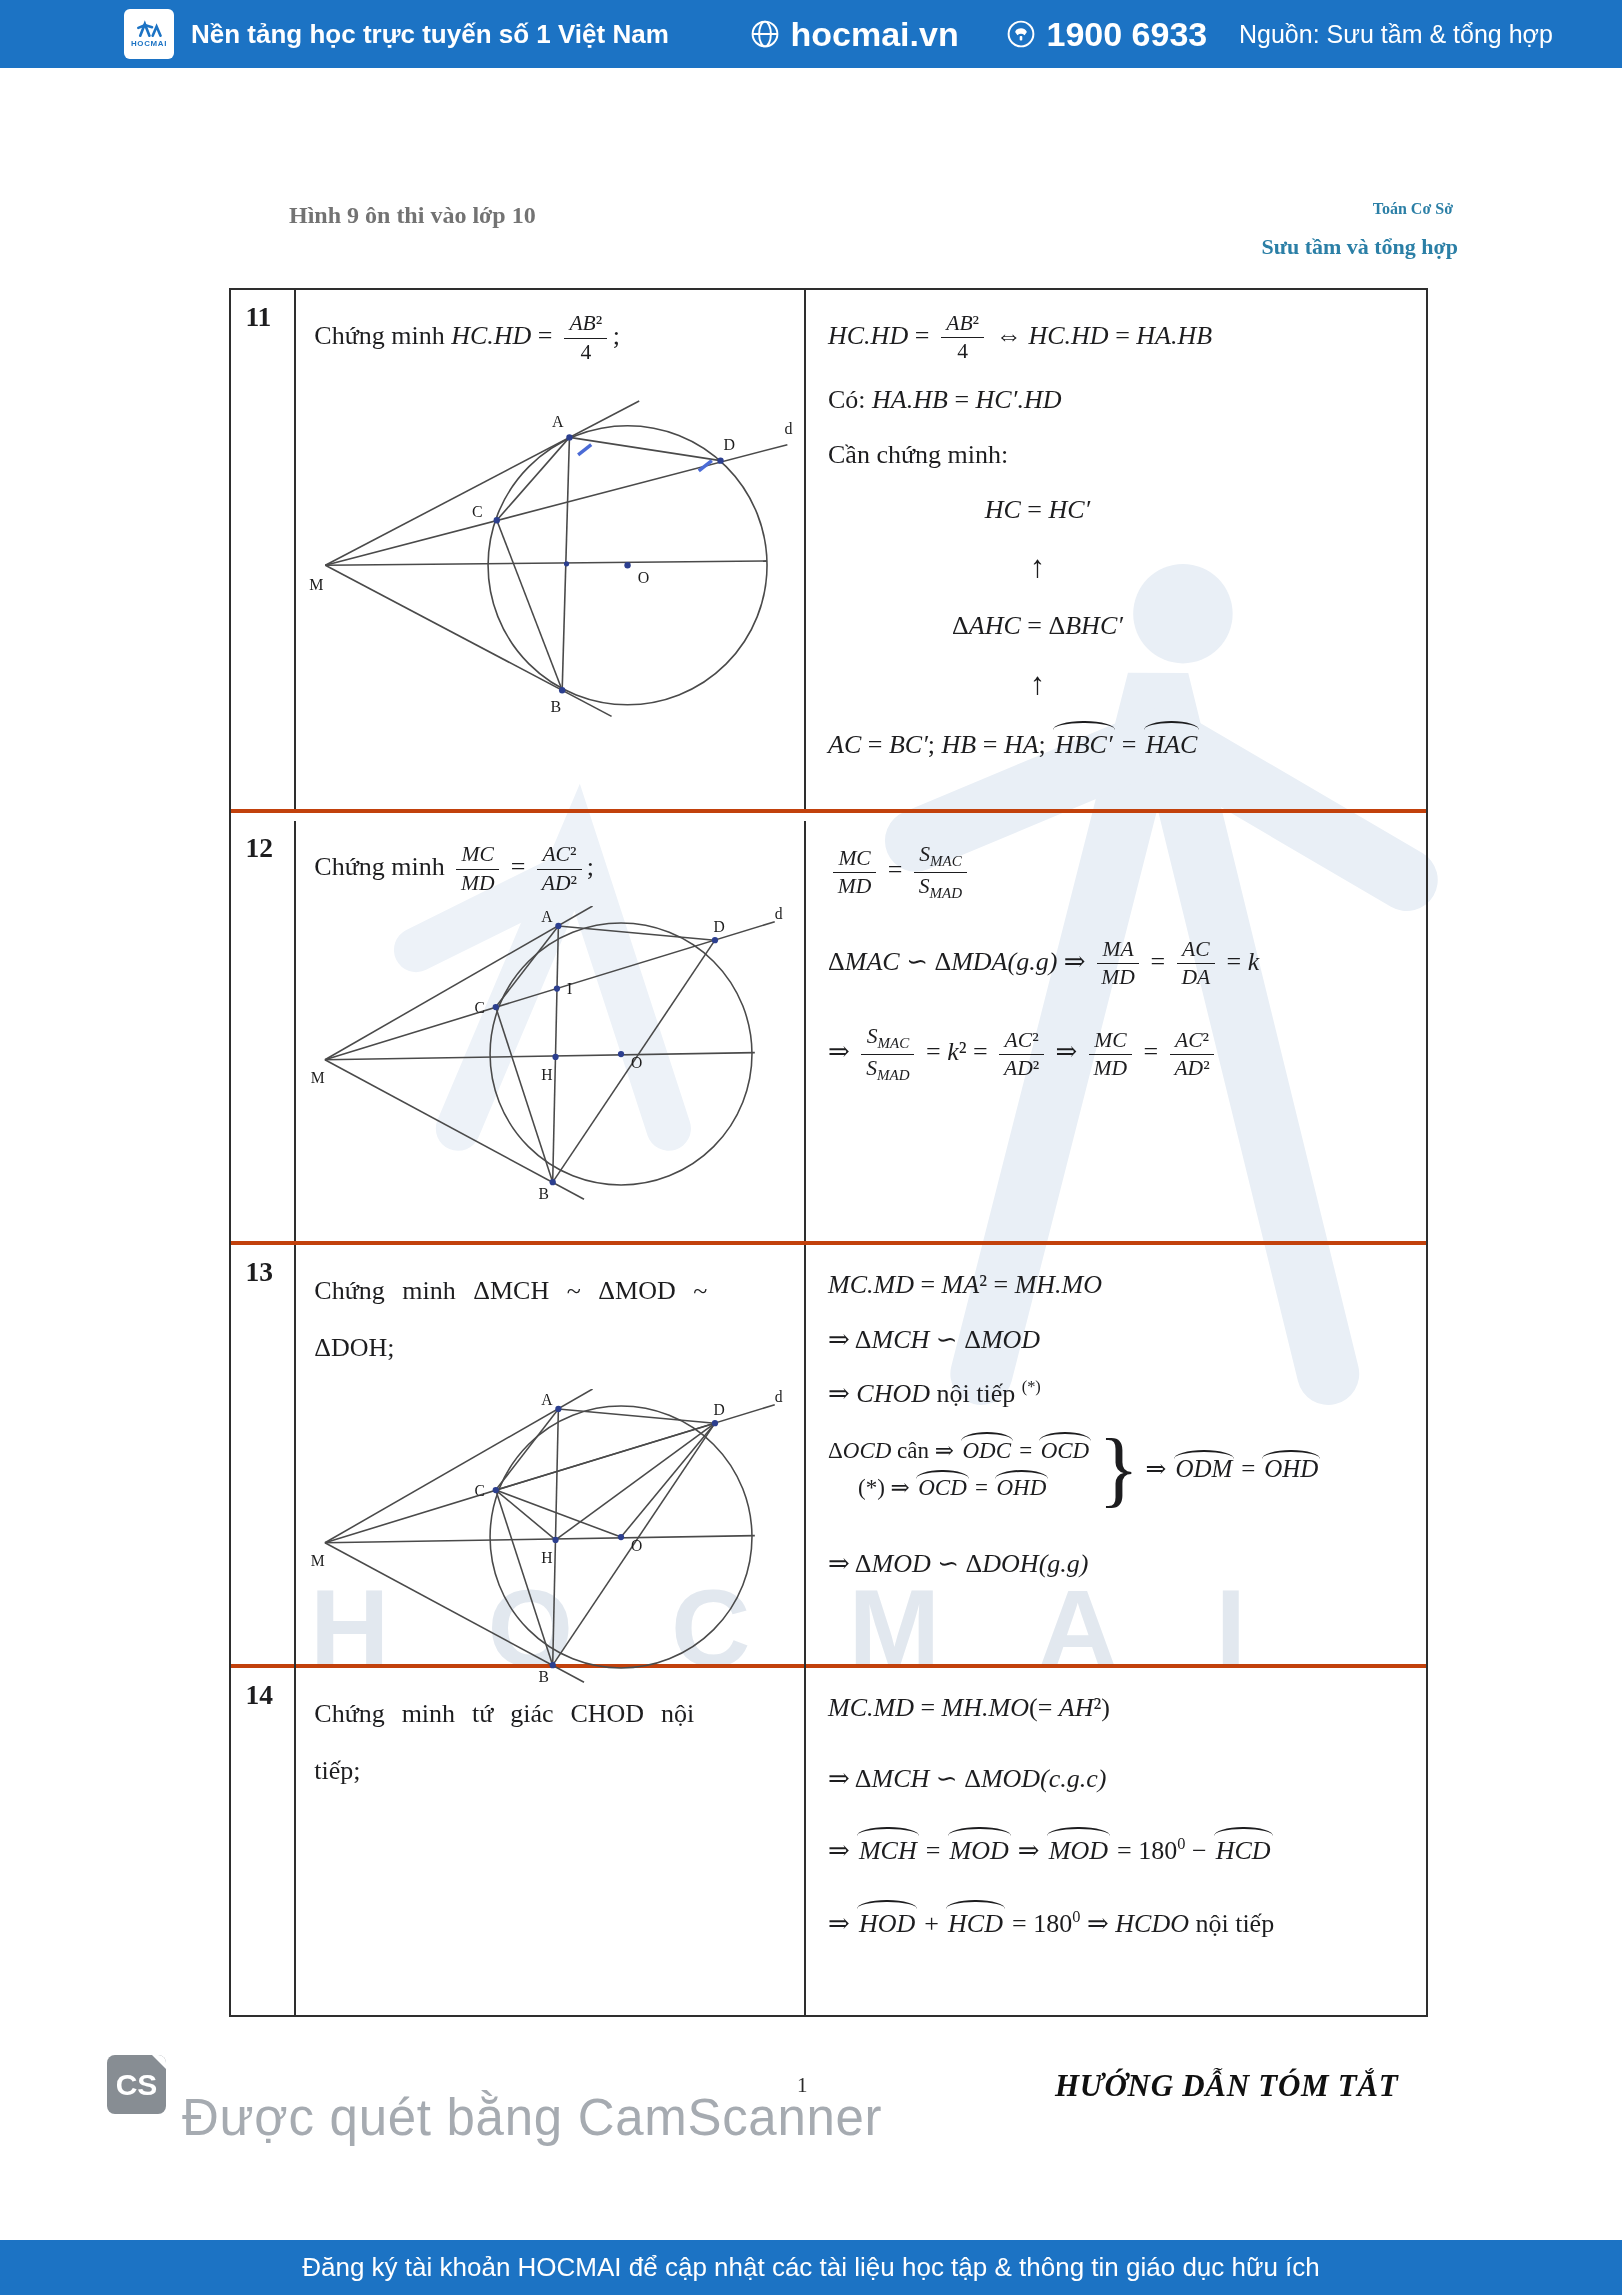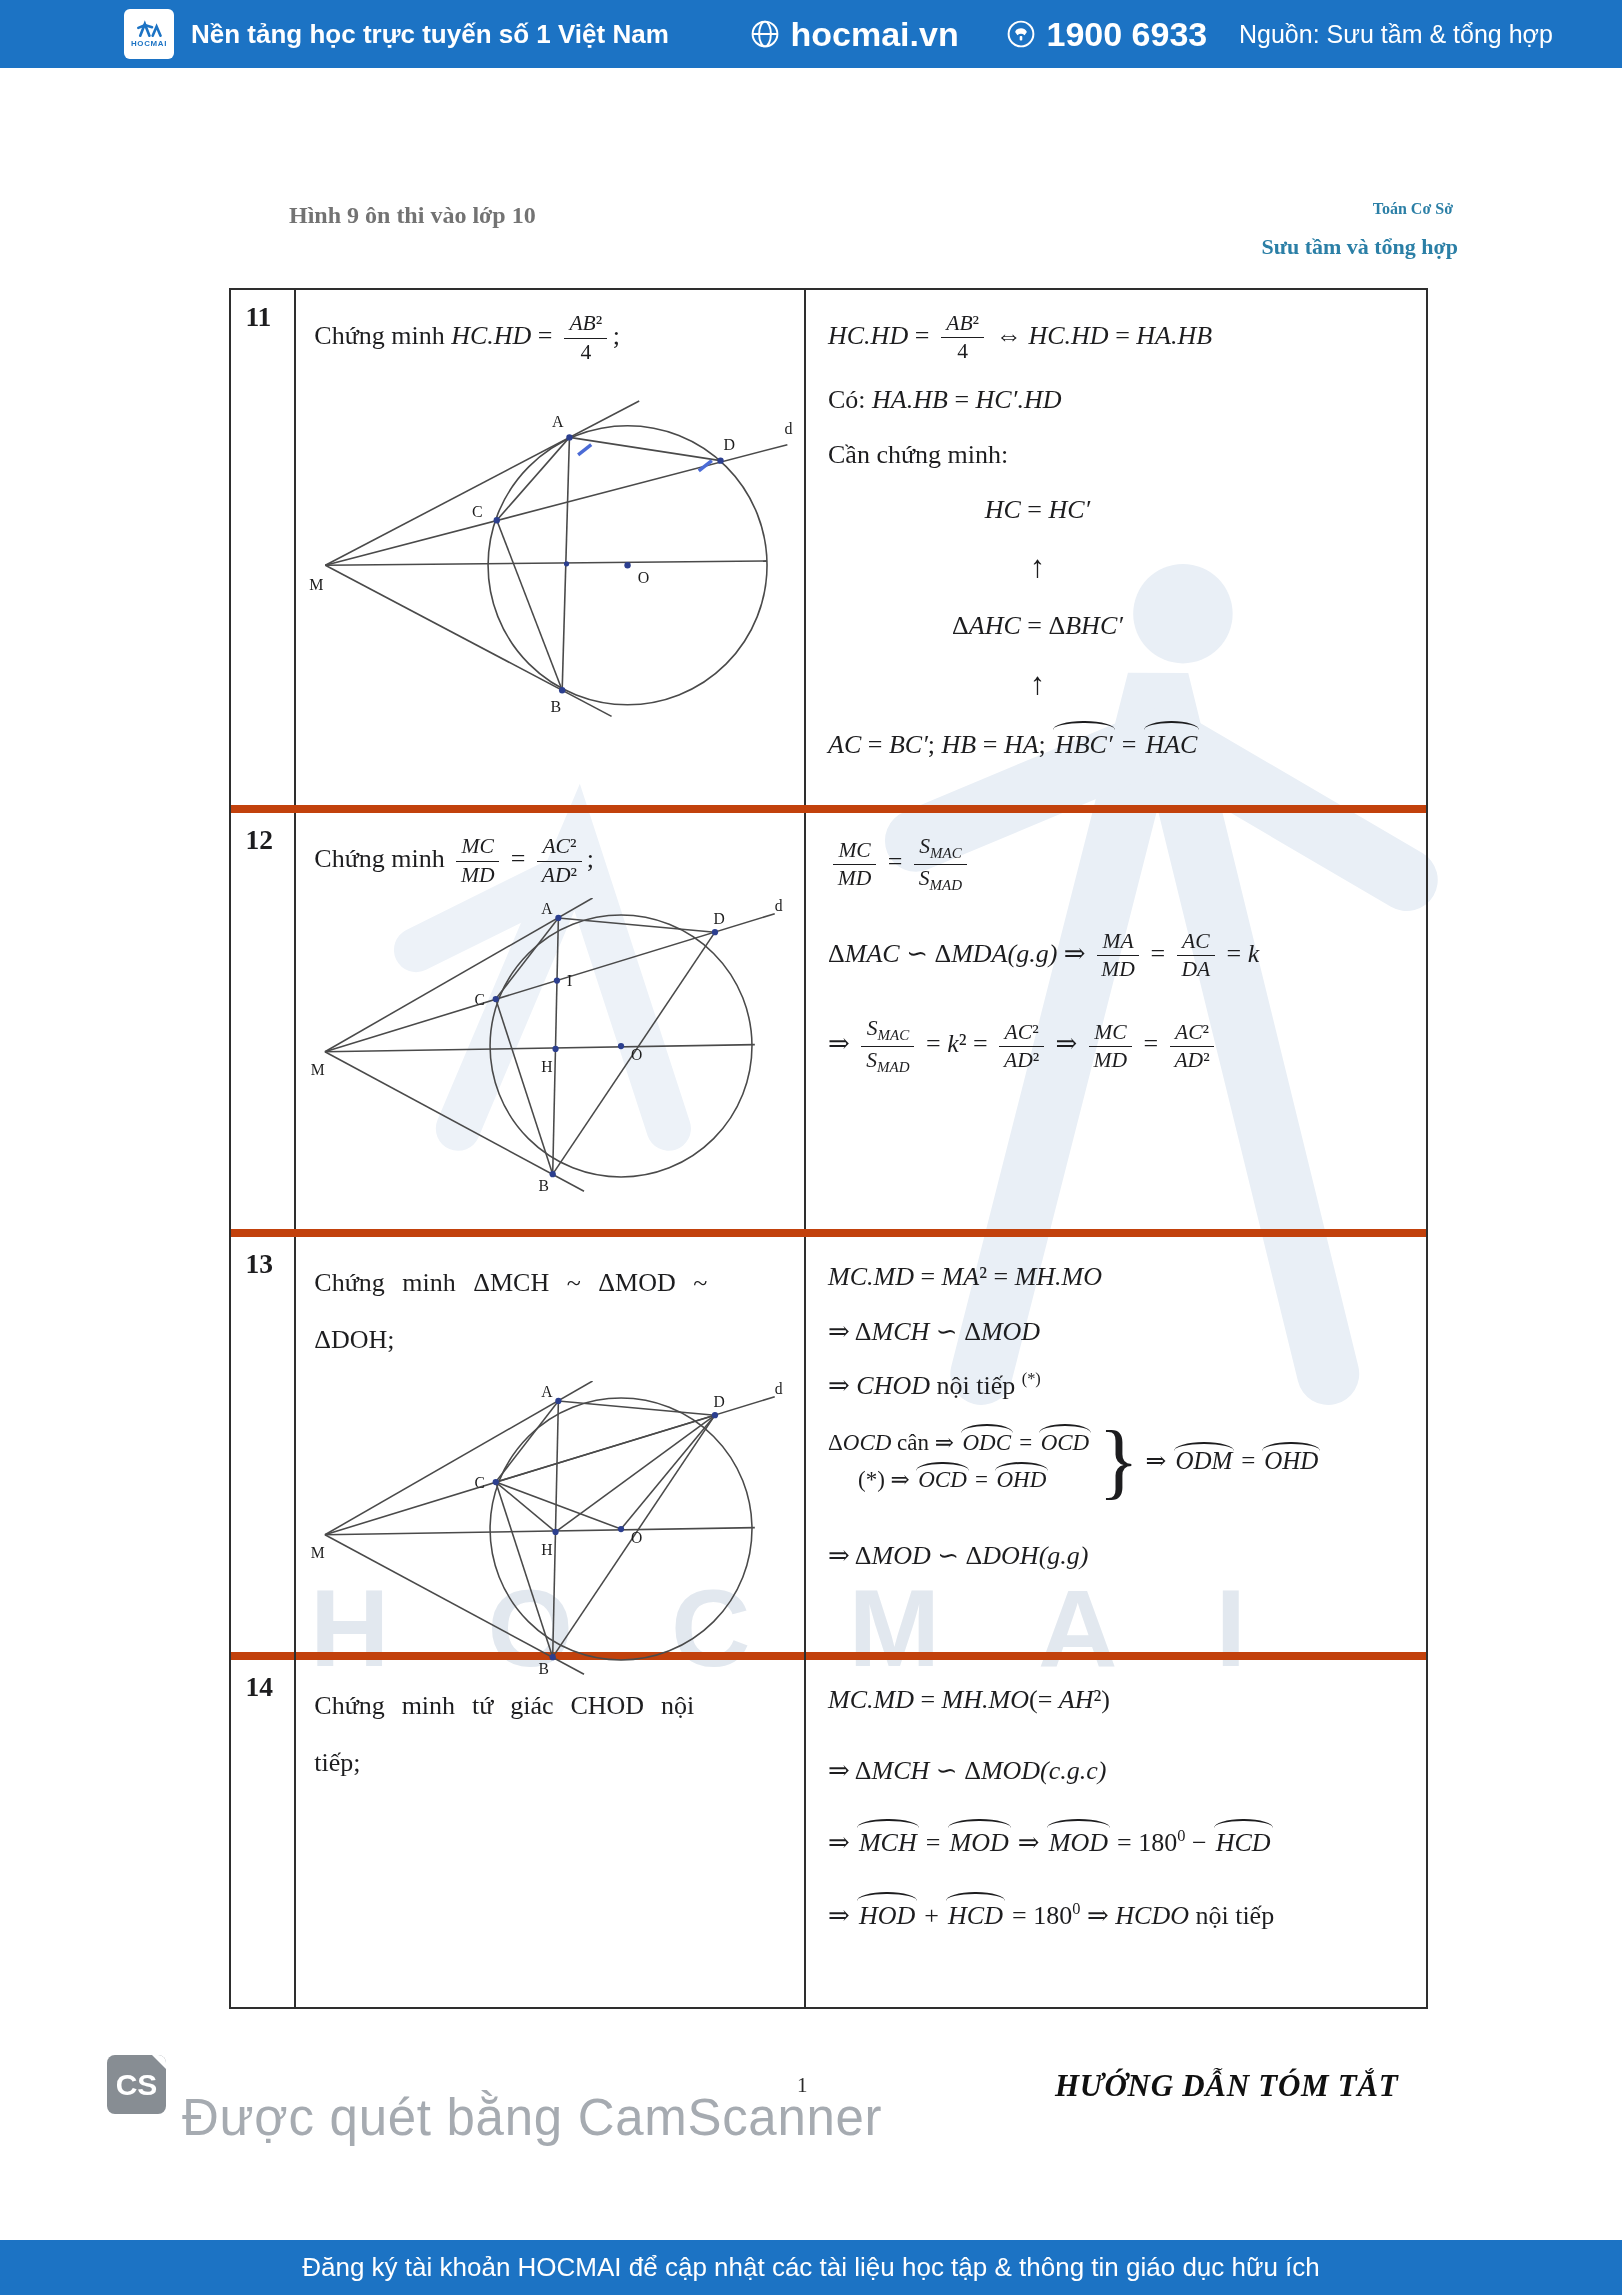--- a/index.html
+++ b/index.html
@@ -41,23 +41,23 @@
   
   .h-left  { position:absolute; left:247px; top:202px; font-size:24px; font-weight:700; color:#737373;margin-left:42px; }
   .h-right1{ position:absolute; right:169px; top:200px; font-size:16px; font-weight:700; color:#2b7fa6; }
   .h-right2{ position:absolute; right:164px; top:234px; font-size:22px; font-weight:700; color:#2b7fa6; }
 
   
   .tbl {
     position:absolute; left:229px; top:288px; width:1199px;
     border:2px solid #2e2e2e;
   }
-  .row { display:grid; grid-template-columns:65px 510px 1fr; border-bottom:8px solid #c2410c; }
+  .row { display:grid; grid-template-columns:65px 510px 1fr; border-bottom:4px solid #c2410c; }
   .row:last-child { border-bottom:none; }
-  .r11 { height:523px; } .r12 { height:424px; } .r13 { height:423px; } .r14 { height:347px; }
+  .r11 { height:523px; } .r12 { height:424px;margin-top:8px; } .r13 { height:423px; } .r14 { height:347px; }
   .cell { min-width:0; }
   .num {
     border-right:2px solid #2e2e2e; font-weight:700; font-size:27.5px;
     padding:10.5px 0 0 14.4px;
   }
   .stmt { border-right:2px solid #2e2e2e; padding:17px 10.5px 0 18.3px; font-size:26px; position:relative; }
   .stmt-text { max-width:393px; text-align:justify; line-height:2.2; }
   .sol { padding:21px 11.8px 0 22px; font-size:26px; }
   .ln { margin-bottom:17px; min-height:37px; line-height:1.45; }
   .r12 .ln { margin-bottom:34px; }

